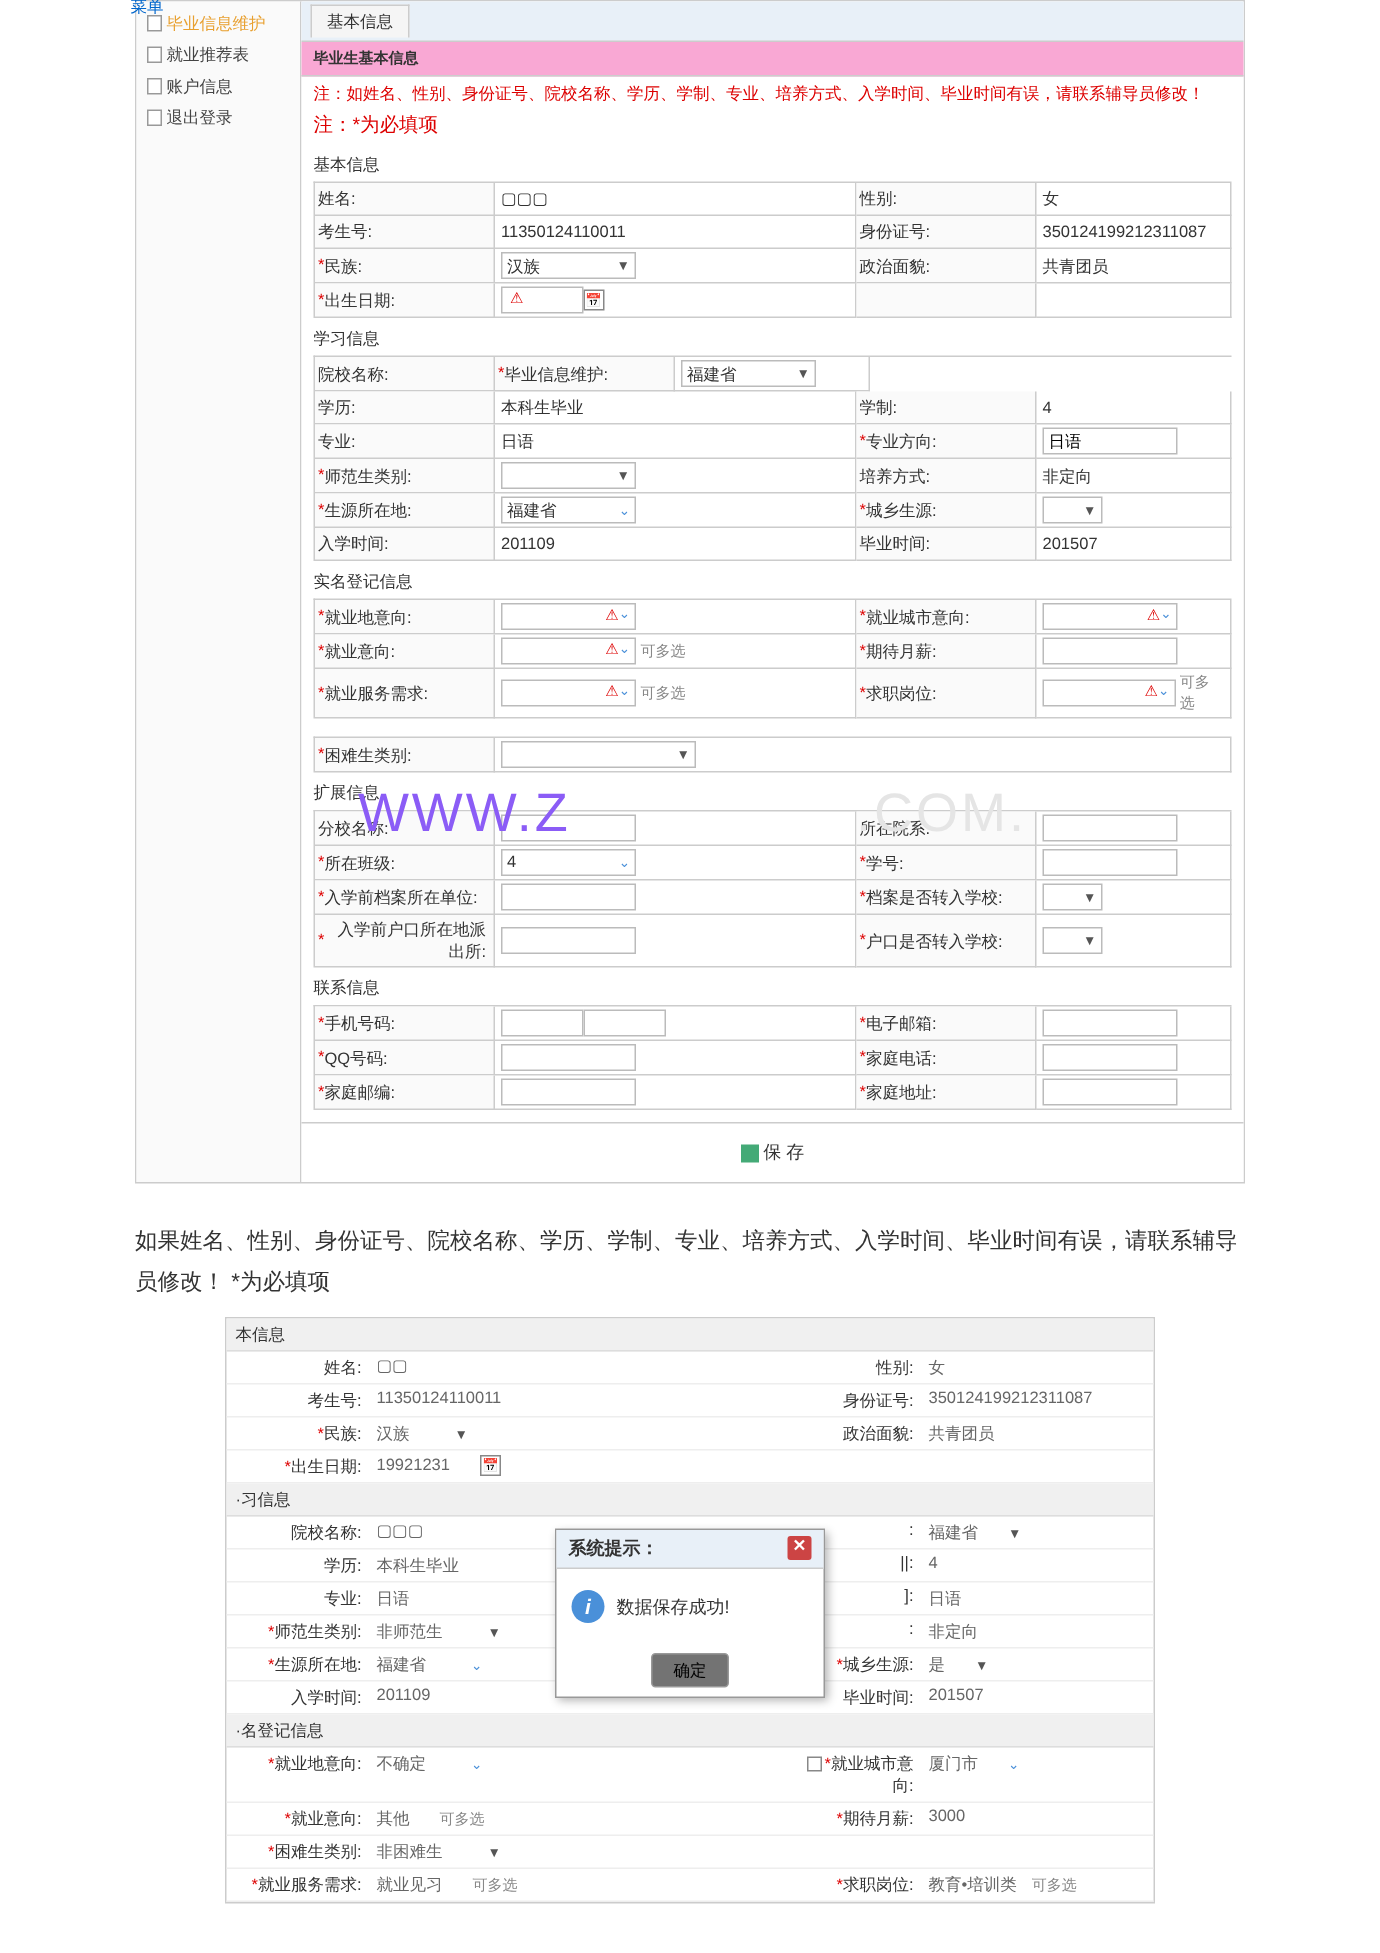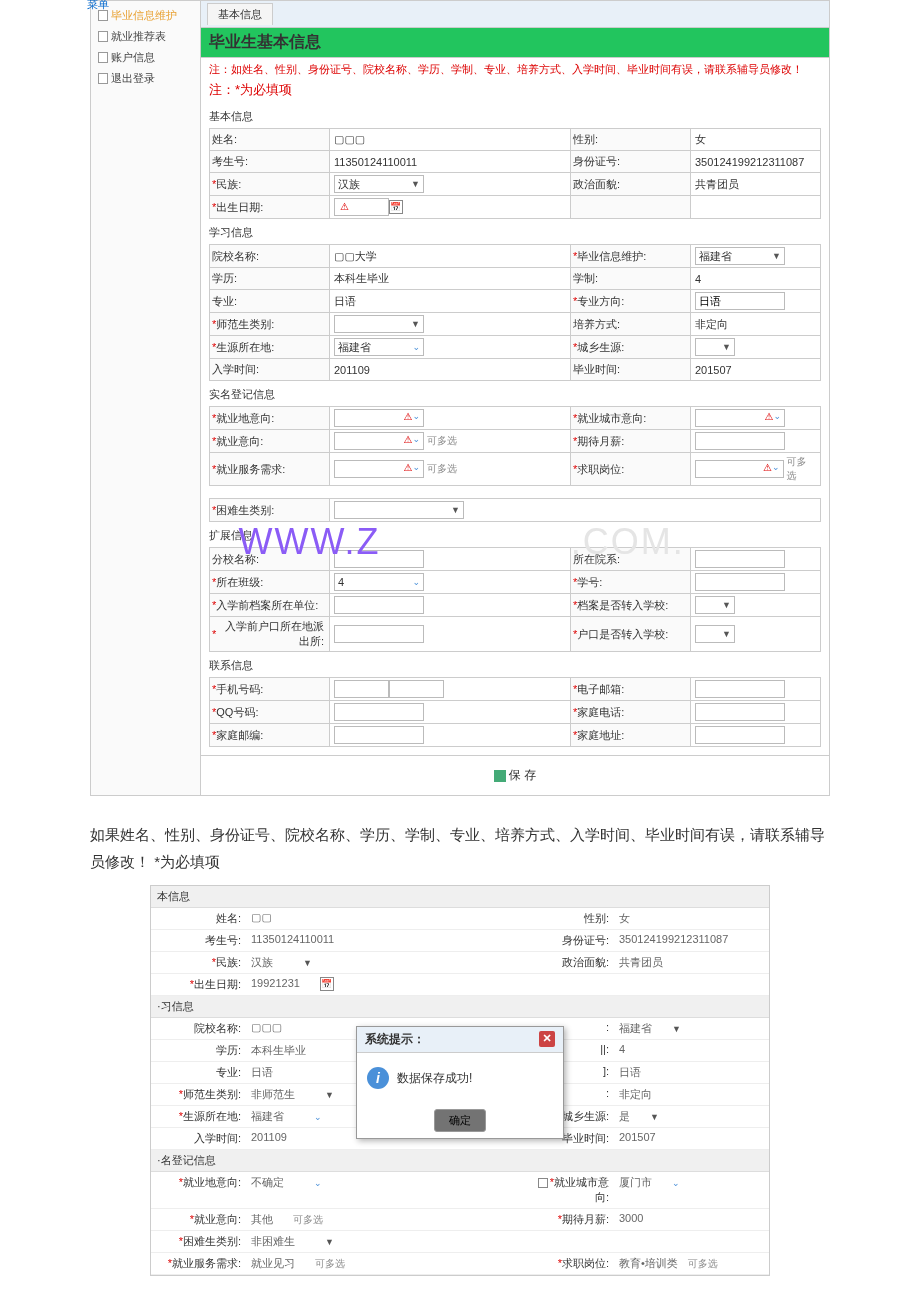--- a/index.html
+++ b/index.html
@@ -9,21 +9,21 @@
     
     .screenshot1 { display: flex; border: 1px solid #ccc; margin: 0 90px 0 90px; position: relative; }
     .top-label { position: absolute; left: -4px; top: -4px; color: #0066cc; font-size: 11px; }
     .sidebar { width: 110px; background: #fafafa; border-right: 1px solid #ccc; padding: 4px 3px; }
     .sidebar-item { padding: 3px 4px; font-size: 11px; color: #444; cursor: pointer; display: flex; align-items: center; gap: 3px; }
     .sidebar-item.active { color: #e8a030; }
     .file-icon { display: inline-block; width: 10px; height: 11px; border: 1px solid #999; background: #fff; position: relative; }
     .main { flex: 1; background: #fff; }
     .tab-row { background: #e8f0f8; border-bottom: 1px solid #ccc; padding: 2px 6px; display: flex; }
     .tab { background: #f5f5f5; border: 1px solid #ccc; padding: 3px 10px; font-size: 11px; border-bottom: none; }
-    .title-row { background: #22c55e; padding: 4px 8px; font-size: 16px; font-weight: bold; border-bottom: 1px solid #ccc; }
+    .title-row { background: #f9a8d4; padding: 4px 8px; font-size: 10px; font-weight: bold; border-bottom: 1px solid #ccc; }
     .warning { padding: 4px 8px; font-size: 11px; color: #d00; }
     .warning2 { padding: 0 8px 4px 8px; font-size: 13px; color: #d00; }
     
     .section-label { margin: 4px 8px 2px 8px; font-size: 11px; padding: 2px 0; }
     .form-grid { display: flex; flex-wrap: wrap; margin: 0 8px; border: 1px solid #ccc; border-bottom: none; border-right: none; }
     .form-row { display: flex; width: 100%; }
     .cell { display: flex; align-items: center; border-bottom: 1px solid #ccc; border-right: 1px solid #ccc; min-height: 22px; }
     .label-cell { width: 120px; text-align: right; padding: 2px 5px 2px 2px; font-size: 11px; background: #fafafa; }
     .value-cell { flex: 1; padding: 2px 4px; font-size: 11px; }
     .label-cell .req { color: #d00; }
@@ -46,21 +46,21 @@
     
     .screenshot2 { margin: 10px 150px 16px 150px; border: 1px solid #ccc; background: #fff; position: relative; }
     .s2-section-label { padding: 3px 6px; font-size: 11px; background: #f0f0f0; border-bottom: 1px solid #ddd; }
     .s2-row { display: flex; border-bottom: 1px solid #eee; }
     .s2-label { width: 95px; text-align: right; padding: 3px 5px; font-size: 11px; }
     .s2-value { flex: 1; padding: 3px 5px; font-size: 11px; color: #666; }
     .s2-label2 { width: 85px; text-align: right; padding: 3px 5px; font-size: 11px; }
     .s2-value2 { width: 155px; padding: 3px 5px; font-size: 11px; color: #666; }
     .s2 .req { color: #d00; }
     
-    .dialog { position: absolute; left: 50%; top: 140px; transform: translateX(-50%); width: 208px; background: #fff; border: 1px solid #999; box-shadow: 2px 2px 6px rgba(0,0,0,0.3); z-index: 10; }
+    .dialog { position: absolute; left: 50%; top: 140px; transform: translateX(-50%); width: 180px; background: #fff; border: 1px solid #999; box-shadow: 2px 2px 6px rgba(0,0,0,0.3); z-index: 10; }
     .dialog-title { background: #e8f0f8; padding: 4px 8px; font-size: 12px; font-weight: bold; display: flex; justify-content: space-between; border-bottom: 1px solid #ccc; }
     .dialog-close { width: 16px; height: 16px; background: #c44; color: #fff; text-align: center; line-height: 14px; font-size: 11px; cursor: pointer; border-radius: 2px; }
     .dialog-body { padding: 14px 10px; display: flex; align-items: center; gap: 8px; font-size: 12px; }
     .info-icon { width: 22px; height: 22px; border-radius: 50%; background: #4a90d9; color: #fff; text-align: center; line-height: 22px; font-weight: bold; font-size: 14px; font-style: italic; }
     .dialog-footer { text-align: center; padding: 6px; }
     .dialog-btn { padding: 3px 14px; border: 1px solid #999; border-radius: 3px; background: #737373; font-size: 11px; cursor: pointer; }
     
     .watermark { position: absolute; left: 20%; top: 520px; font-size: 36px; color: #8b5cf6; font-weight: 300; letter-spacing: 2px; pointer-events: none; z-index: 5; }
     .watermark2 { position: absolute; left: 65%; top: 520px; font-size: 36px; color: #e5e5e5; font-weight: 300; letter-spacing: 2px; pointer-events: none; z-index: 5; }
     
@@ -140,21 +140,20 @@
             </div>
         <div class="cell label-cell"></div>
         <div class="cell value-cell" style="width:130px;flex:none"></div>
       </div>
     </div>
 
     <div class="section-label">学习信息</div>
     <div class="form-grid">
       <div class="form-row">
         <div class="cell label-cell">院校名称:</div>
-        <div class="cell value-cell">▢▢大学</div>
         <div class="cell label-cell">
               <span class="req">*</span>
               <span>毕业信息维护:</span>
             </div>
         <div class="cell value-cell" style="width:130px;flex:none">
               <span class="select-box">
                 <span>福建省</span>
                 <span class="chevron-down">▼</span>
               </span>
             </div>

